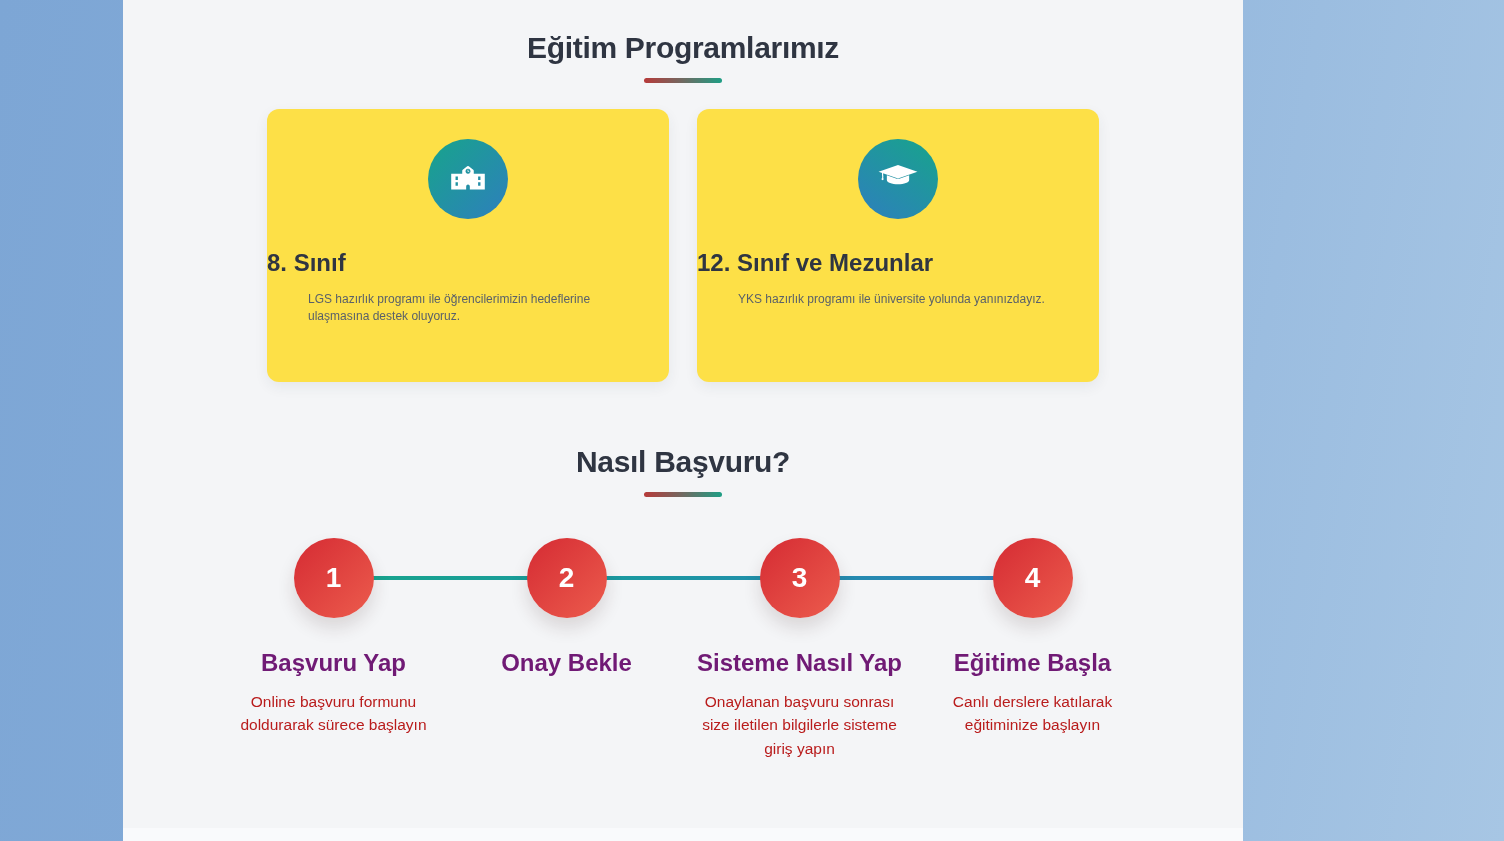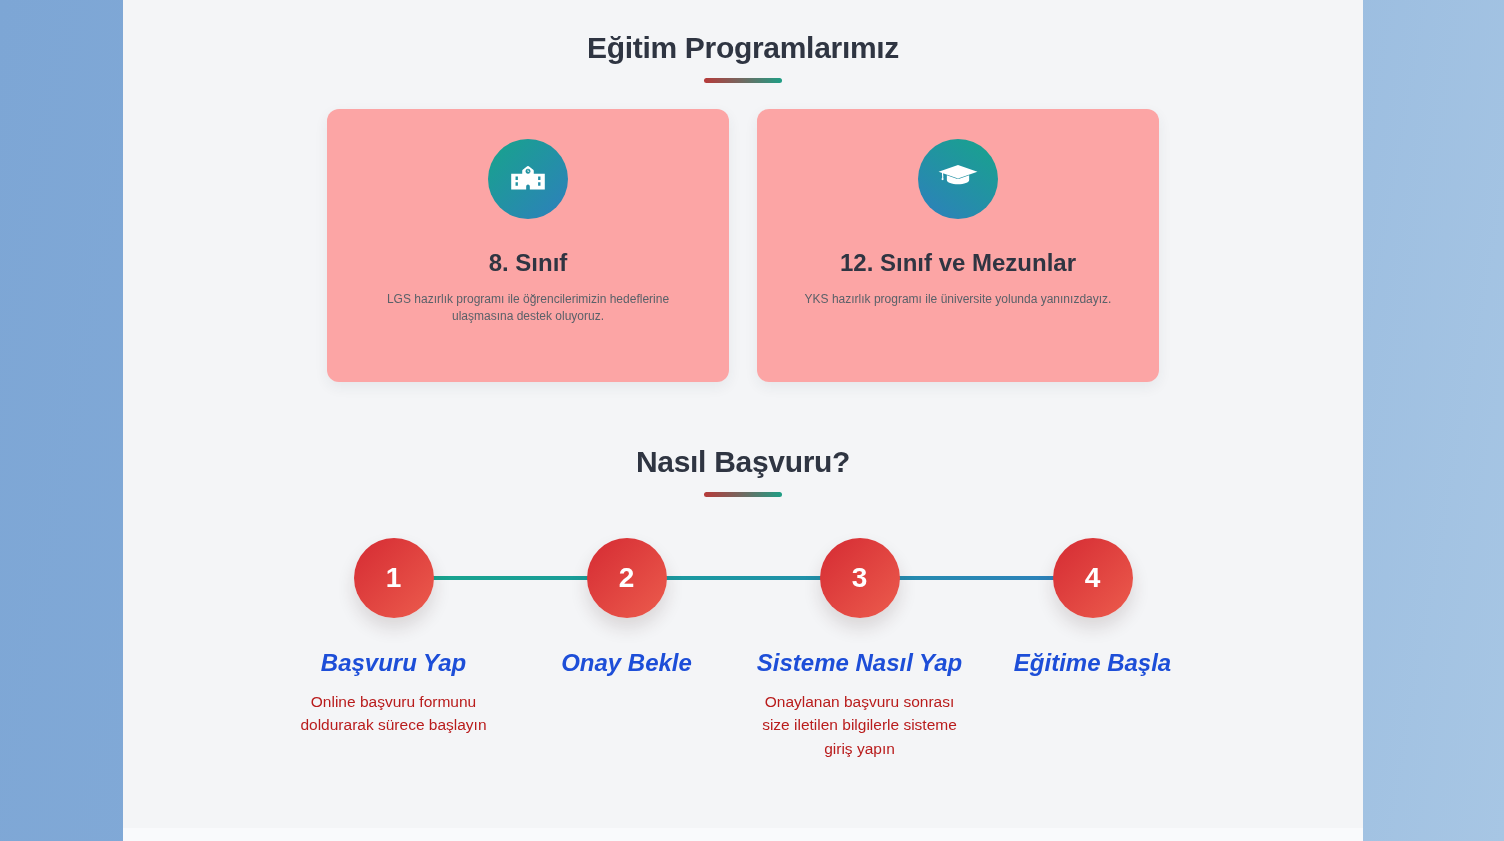--- a/index.html
+++ b/index.html
@@ -3,21 +3,21 @@
 <meta charset="utf-8">
 <style>
   * { margin: 0; padding: 0; box-sizing: border-box; }
   html, body { width: 1504px; height: 841px; overflow: hidden; }
   body {
     font-family: "Liberation Sans", "DejaVu Sans", sans-serif;
     background: linear-gradient(100deg, #7da6d5 0%, #86add9 45%, #a7c6e4 100%);
   }
   .content-area {
     margin-left: 123px;
-    width: 1240px;
+    width: 1120px;
     height: 841px;
     background: #f4f5f7;
     position: relative;
   }
   
   .section-heading {
     text-align: center;
     font-size: 30px;
     font-weight: 700;
     color: #2f3542;
@@ -34,24 +34,24 @@
   .programs-section { padding-top: 31px; }
   .cards-row {
     margin-top: 26px;
     display: flex;
     justify-content: center;
     gap: 28px;
   }
   .program-card {
     width: 402px;
     height: 273px;
-    background: #fca5a5;
+    background: #fde047;
     border-radius: 12px;
     box-shadow: 0 5px 14px rgba(40,50,70,0.07);
-    text-align: center;
+    text-align: left;
     padding-top: 30px;
     cursor: pointer;
   }
   .icon-circle {
     width: 80px;
     height: 80px;
     border-radius: 50%;
     margin: 0 auto;
     display: flex;
     align-items: center;
@@ -107,22 +107,21 @@
     align-items: center;
     justify-content: center;
     color: #ffffff;
     font-size: 28px;
     font-weight: 700;
   }
   .step-title {
     margin-top: 31px;
     font-size: 24px;
     font-weight: 700;
-    color: #1d4ed8;
-    font-style: italic;
+    color: #701a75;
   }
   .step-desc {
     margin: 13px auto 0;
     max-width: 200px;
     font-size: 15.5px;
     line-height: 1.5;
     color: #b91c1c;
   }
   .bottom-strip {
     position: absolute;
@@ -210,19 +209,20 @@
         </div>
         <div class="step-title">Sisteme Nasıl Yap</div>
         <p class="step-desc">Onaylanan başvuru sonrası size iletilen bilgilerle sisteme giriş yapın</p>
       </div>
 
       <div class="step">
         <div class="step-circle">
           <span>4</span>
         </div>
         <div class="step-title">Eğitime Başla</div>
+        <p class="step-desc">Canlı derslere katılarak eğitiminize başlayın</p>
       </div>
 
     </div>
   </section>
 
   <div class="bottom-strip"></div>
 </div>
 
 </body></html>

